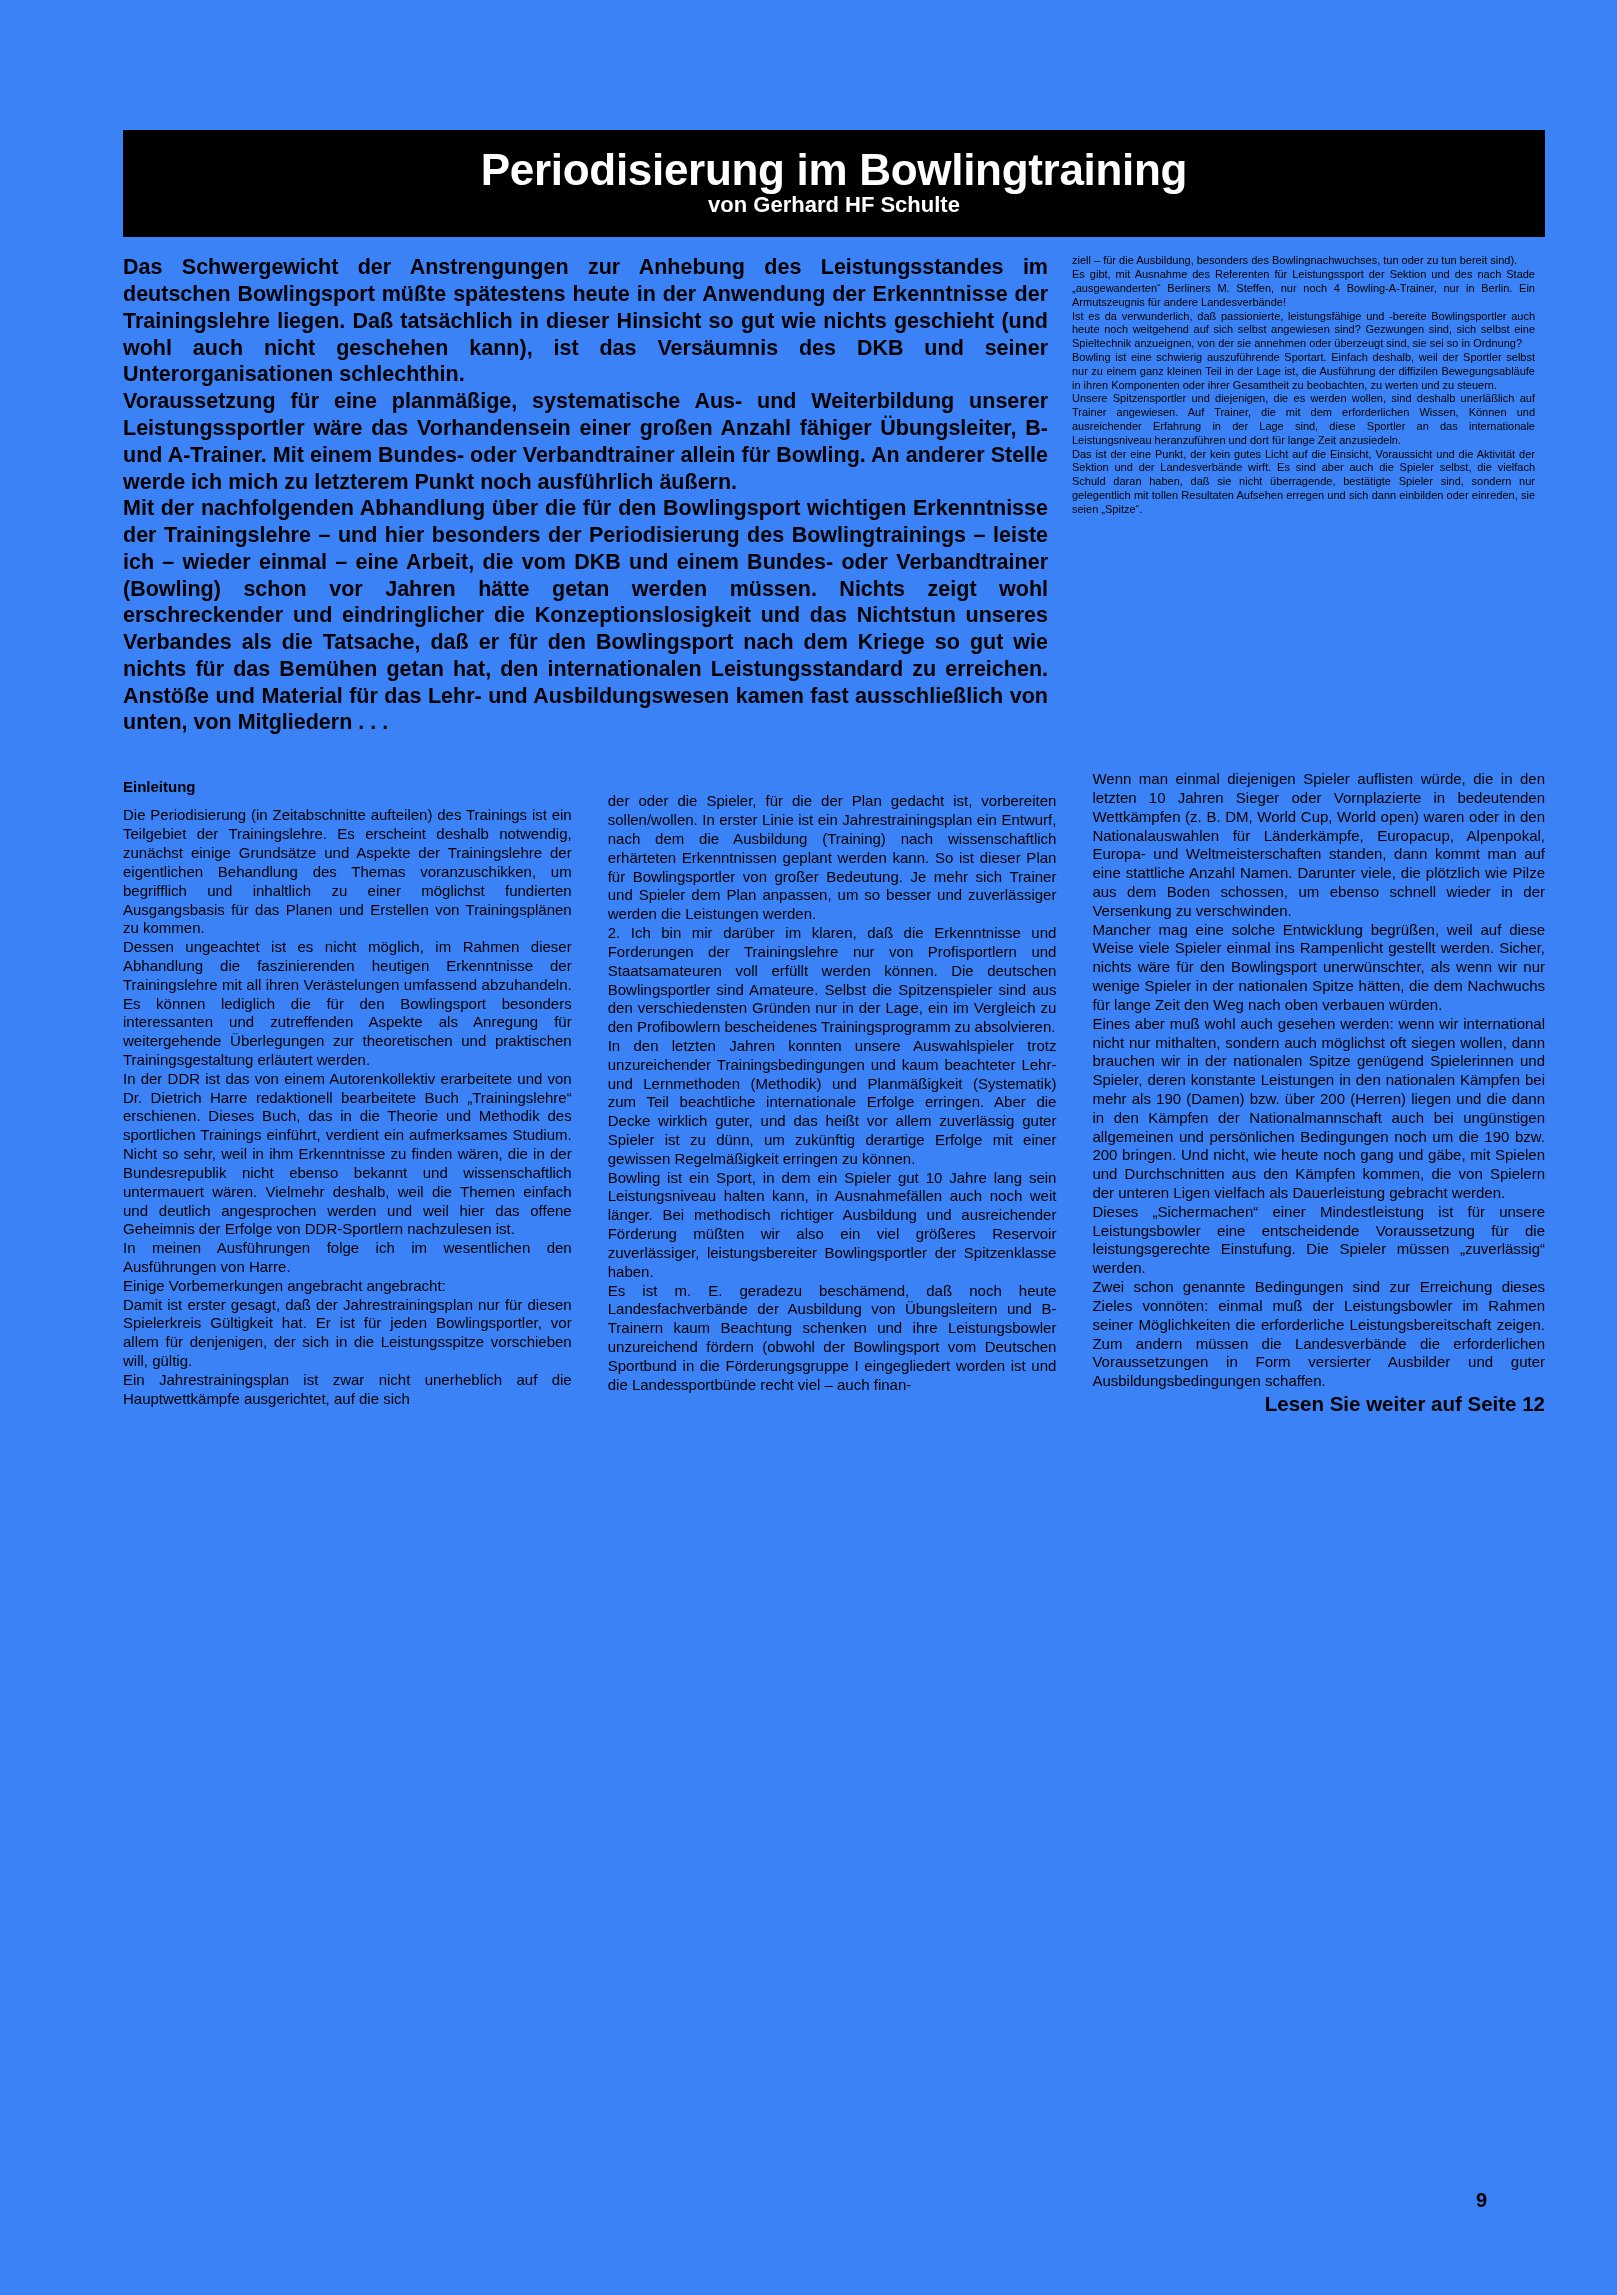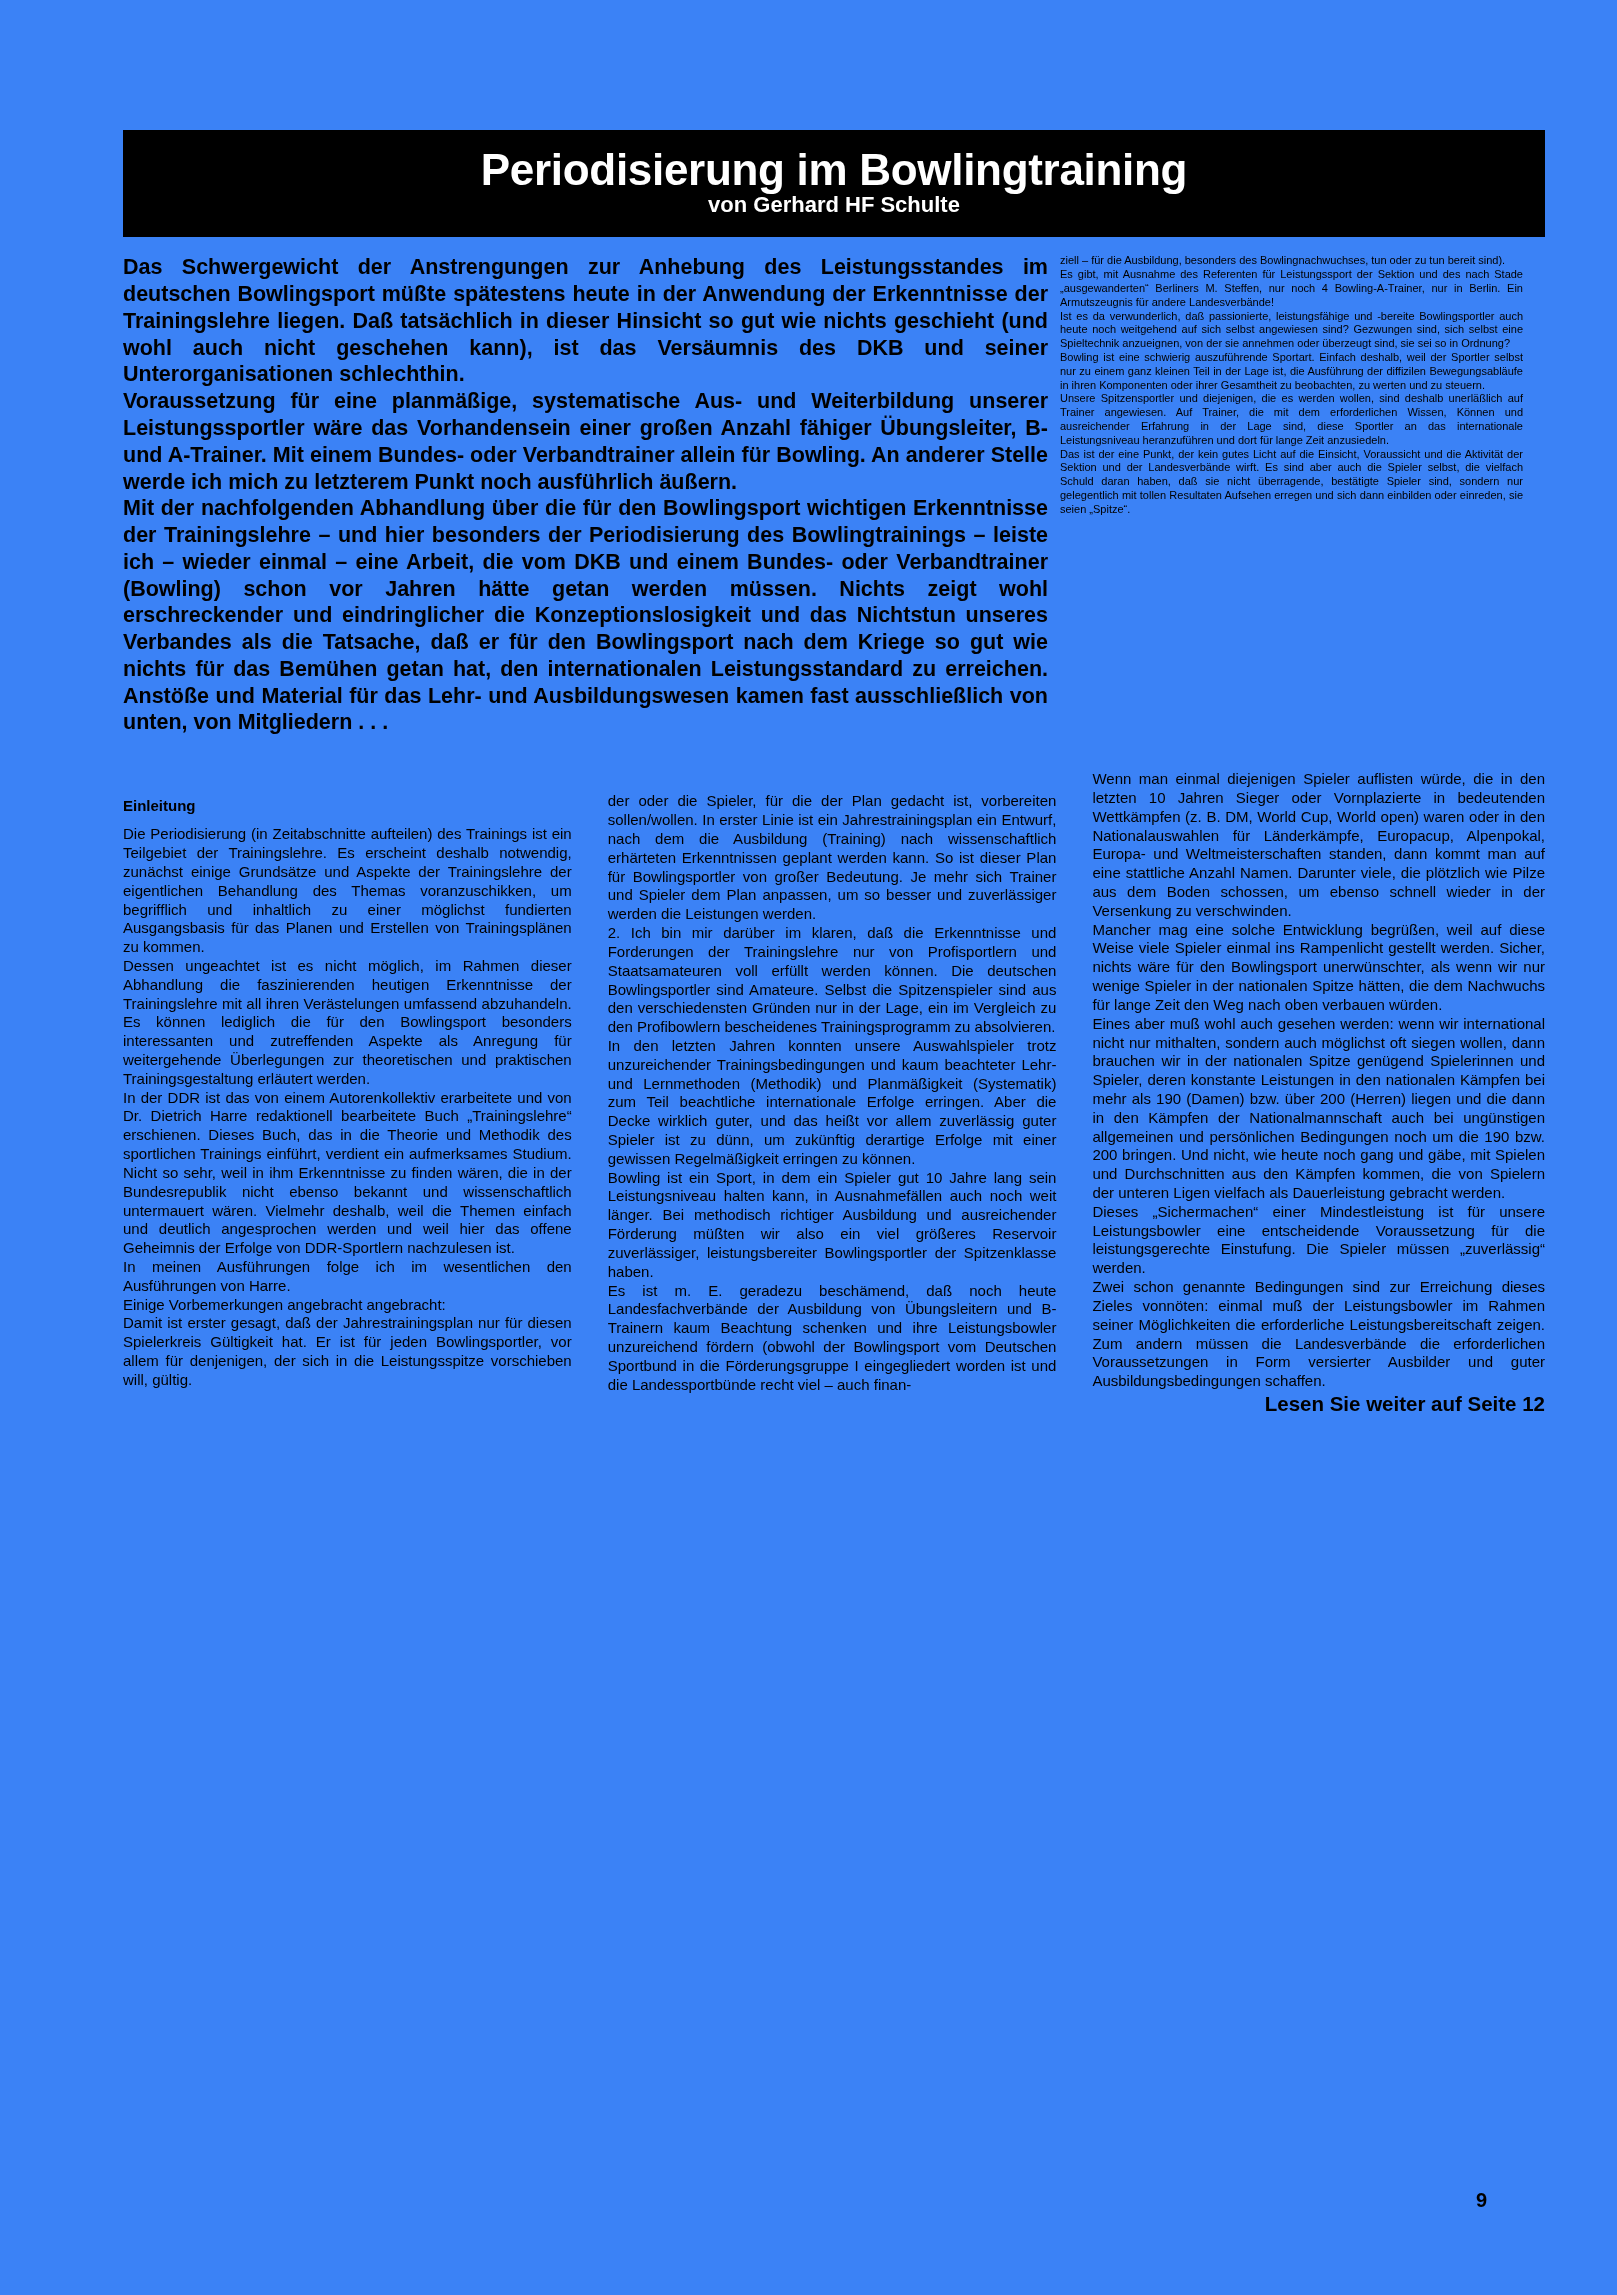--- a/index.html
+++ b/index.html
@@ -45,21 +45,21 @@
   }
   .banner-sub {
     font-size: 22px;
     font-weight: bold;
     line-height: 1.1;
   }
 
   
   .lead-wrap {
     display: flex;
-    gap: 12px;
+    gap: 24px;
     margin-top: 17px;
     align-items: flex-start;
   }
   .lead-left {
     width: 925px;
     font-size: 21.5px;
     font-weight: bold;
     line-height: 1.245;
     text-align: justify;
     text-justify: inter-word;
@@ -136,20 +136,21 @@
     <div class="cols">
 
       <div class="col col1">
         <p class="sec-head">Einleitung</p>
         <p>Die Periodisierung (in Zeitabschnitte aufteilen) des Trainings ist ein Teilgebiet der Trainingslehre. Es erscheint deshalb notwendig, zunächst einige Grundsätze und Aspekte der Trainingslehre der eigentlichen Behandlung des Themas voranzuschikken, um begrifflich und inhaltlich zu einer möglichst fundierten Ausgangsbasis für das Planen und Erstellen von Trainingsplänen zu kommen.</p>
         <p>Dessen ungeachtet ist es nicht möglich, im Rahmen dieser Abhandlung die faszinierenden heutigen Erkenntnisse der Trainingslehre mit all ihren Verästelungen umfassend abzuhandeln. Es können lediglich die für den Bowlingsport besonders interessanten und zutreffenden Aspekte als Anregung für weitergehende Überlegungen zur theoretischen und praktischen Trainingsgestaltung erläutert werden.</p>
         <p>In der DDR ist das von einem Autorenkollektiv erarbeitete und von Dr. Dietrich Harre redaktionell bearbeitete Buch „Trainingslehre“ erschienen. Dieses Buch, das in die Theorie und Methodik des sportlichen Trainings einführt, verdient ein aufmerksames Studium. Nicht so sehr, weil in ihm Erkenntnisse zu finden wären, die in der Bundesrepublik nicht ebenso bekannt und wissenschaftlich untermauert wären. Vielmehr deshalb, weil die Themen einfach und deutlich angesprochen werden und weil hier das offene Geheimnis der Erfolge von DDR-Sportlern nachzulesen ist.</p>
         <p>In meinen Ausführungen folge ich im wesentlichen den Ausführungen von Harre.</p>
         <p>Einige Vorbemerkungen angebracht angebracht:</p>
         <p>Damit ist erster gesagt, daß der Jahrestrainingsplan nur für diesen Spielerkreis Gültigkeit hat. Er ist für jeden Bowlingsportler, vor allem für denjenigen, der sich in die Leistungsspitze vorschieben will, gültig.</p>
+        <p>Ein Jahrestrainingsplan ist zwar nicht unerheblich auf die Hauptwettkämpfe ausgerichtet, auf die sich</p>
       </div>
 
       <div class="col col2">
         <p>der oder die Spieler, für die der Plan gedacht ist, vorbereiten sollen/wollen. In erster Linie ist ein Jahrestrainingsplan ein Entwurf, nach dem die Ausbildung (Training) nach wissenschaftlich erhärteten Erkenntnissen geplant werden kann. So ist dieser Plan für Bowlingsportler von großer Bedeutung. Je mehr sich Trainer und Spieler dem Plan anpassen, um so besser und zuverlässiger werden die Leistungen werden.</p>
         <p>2. Ich bin mir darüber im klaren, daß die Erkenntnisse und Forderungen der Trainingslehre nur von Profisportlern und Staatsamateuren voll erfüllt werden können. Die deutschen Bowlingsportler sind Amateure. Selbst die Spitzenspieler sind aus den verschiedensten Gründen nur in der Lage, ein im Vergleich zu den Profibowlern bescheidenes Trainingsprogramm zu absolvieren.</p>
         <p>In den letzten Jahren konnten unsere Auswahlspieler trotz unzureichender Trainingsbedingungen und kaum beachteter Lehr- und Lernmethoden (Methodik) und Planmäßigkeit (Systematik) zum Teil beachtliche internationale Erfolge erringen. Aber die Decke wirklich guter, und das heißt vor allem zuverlässig guter Spieler ist zu dünn, um zukünftig derartige Erfolge mit einer gewissen Regelmäßigkeit erringen zu können.</p>
         <p>Bowling ist ein Sport, in dem ein Spieler gut 10 Jahre lang sein Leistungsniveau halten kann, in Ausnahmefällen auch noch weit länger. Bei methodisch richtiger Ausbildung und ausreichender Förderung müßten wir also ein viel größeres Reservoir zuverlässiger, leistungsbereiter Bowlingsportler der Spitzenklasse haben.</p>
         <p>Es ist m. E. geradezu beschämend, daß noch heute Landesfachverbände der Ausbildung von Übungsleitern und B-Trainern kaum Beachtung schenken und ihre Leistungsbowler unzureichend fördern (obwohl der Bowlingsport vom Deutschen Sportbund in die Förderungsgruppe I eingegliedert worden ist und die Landessportbünde recht viel – auch finan-</p>
       </div>
 

